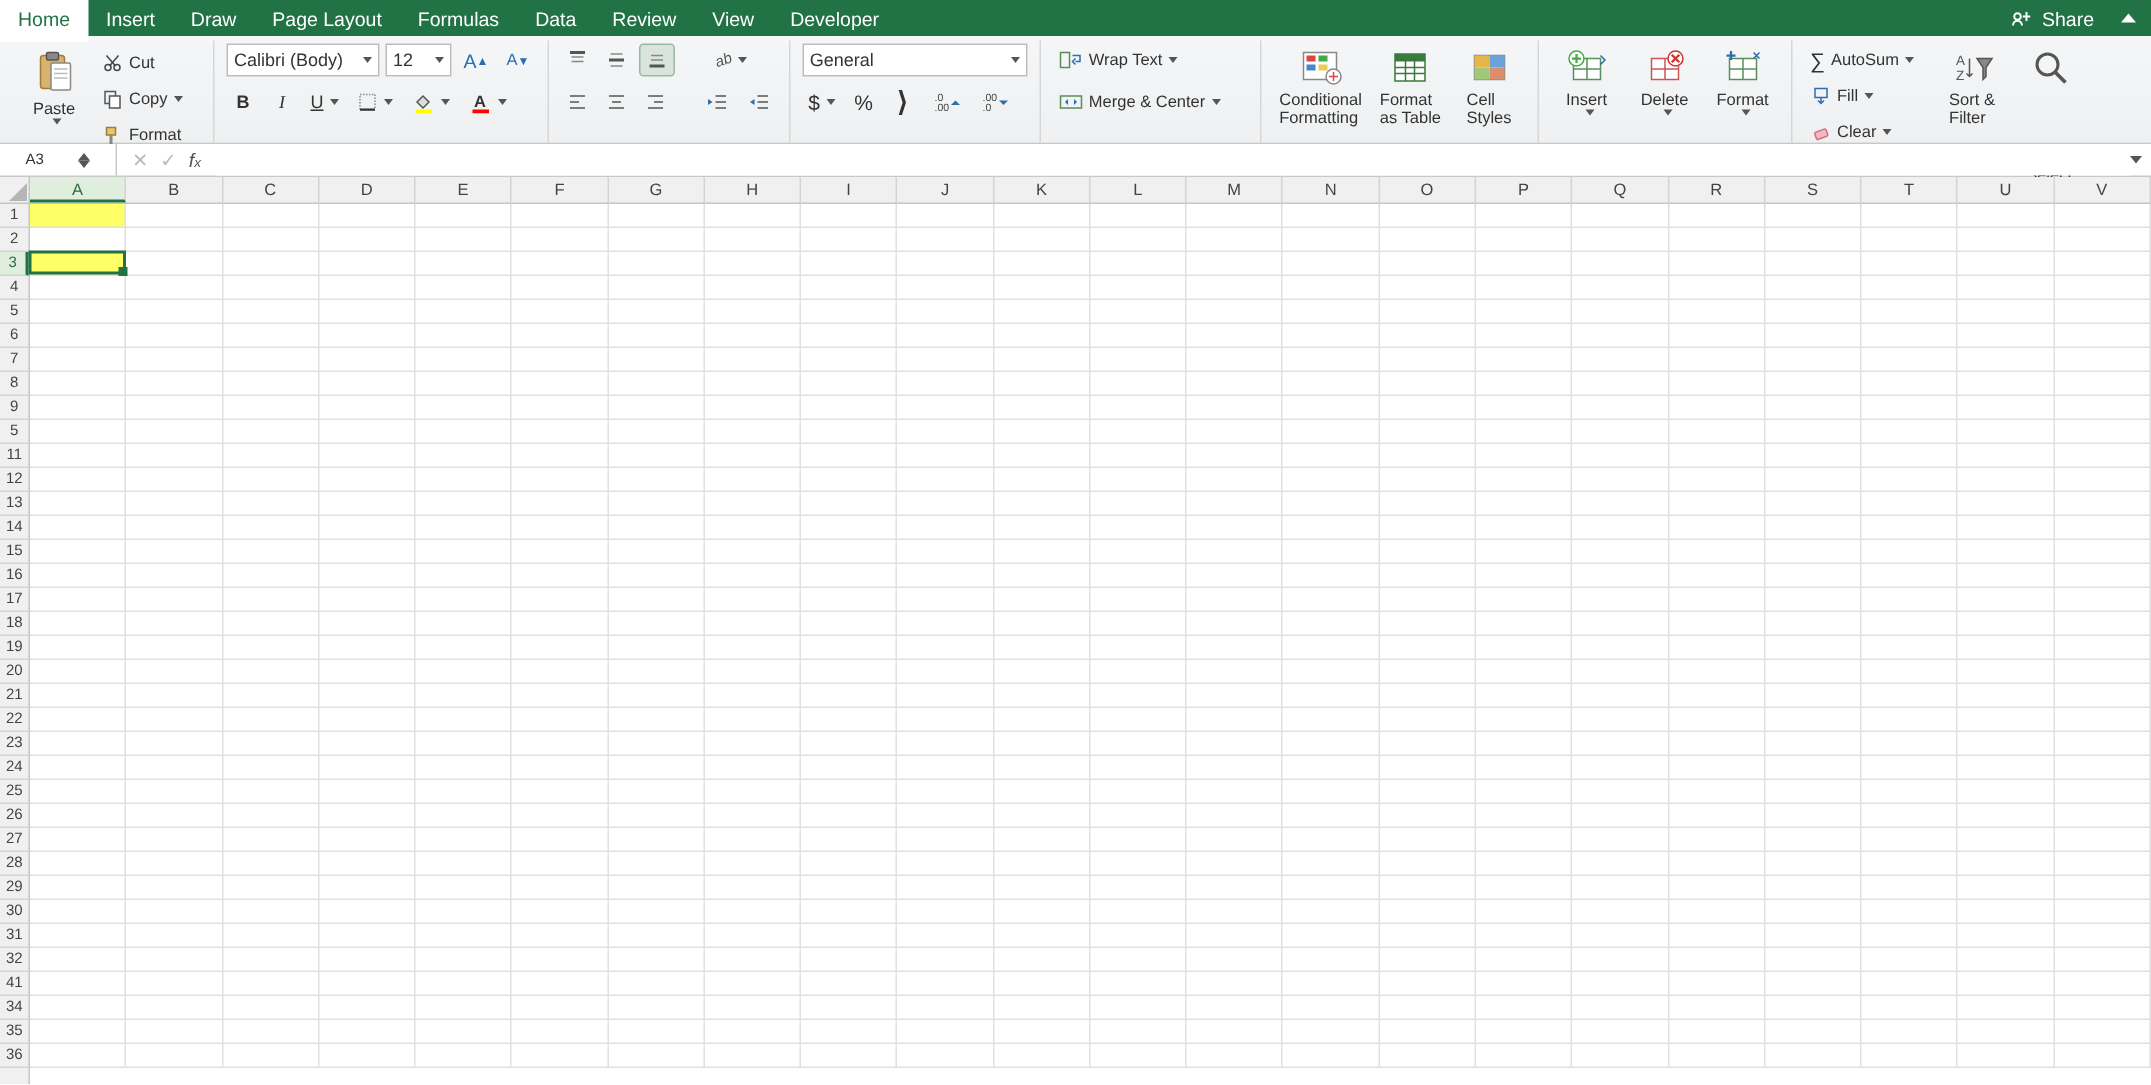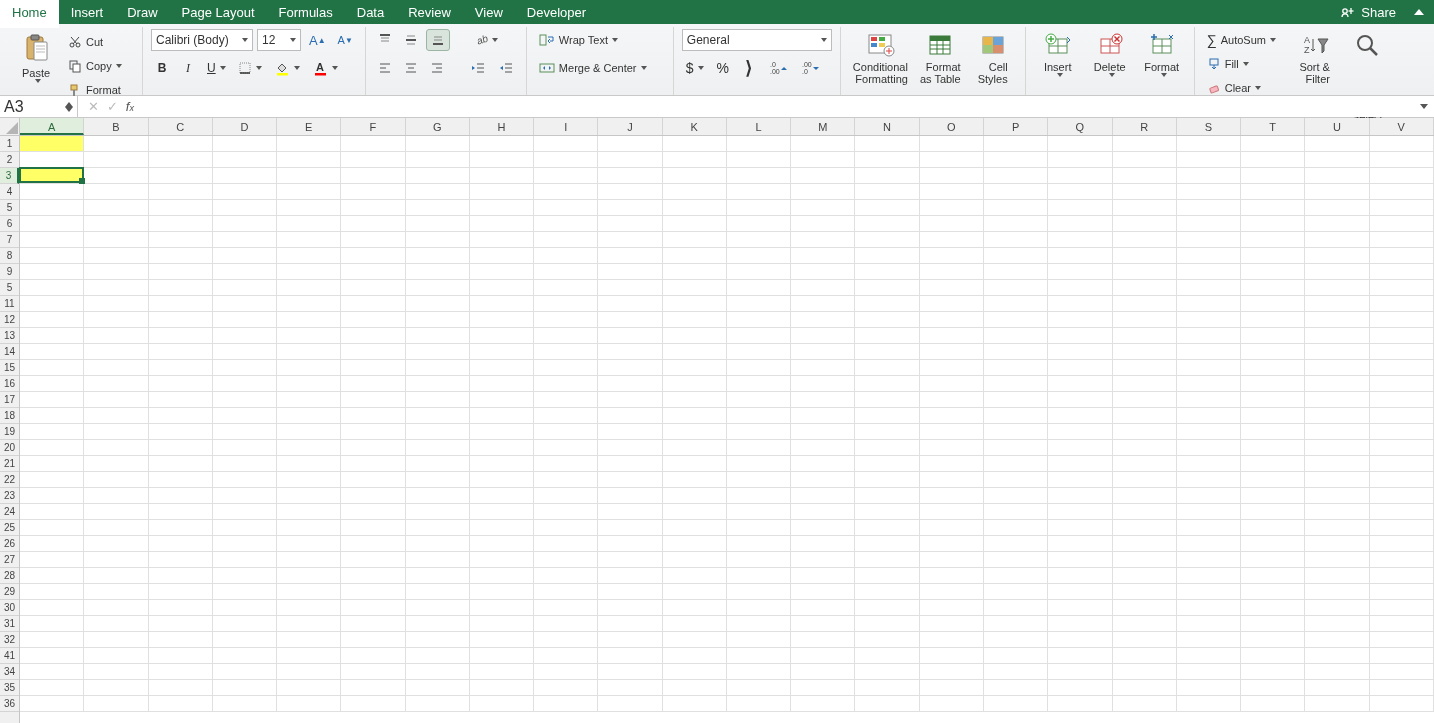--- a/index.html
+++ b/index.html
@@ -93,31 +93,31 @@
   .combo {
     background:#fff;border:1px solid #bcbcbc;height:22px;
     display:flex;align-items:center;padding:0 4px;font-size:12px;
     cursor:pointer;gap:4px;
   }
   .combo .dd { margin-left:auto; }
   .big-btn {
     display:flex;flex-direction:column;align-items:center;justify-content:flex-start;
     padding:2px 4px;cursor:pointer;min-width:48px;
   }
-  .big-btn .lbl { font-size:11px;margin-top:2px;text-align:right;line-height:12px;}
+  .big-btn .lbl { font-size:11px;margin-top:2px;text-align:left;line-height:12px;}
   .ico { display:inline-flex;align-items:center;justify-content:center; }
   
   .formula-bar {
     height:22px;background:#fff;border-bottom:1px solid #c9c9c9;
     display:flex;align-items:center;
   }
   .name-box {
     width:78px;border-right:1px solid #c9c9c9;height:100%;
-    display:flex;align-items:center;justify-content:space-between;padding:0 4px;
-    font-size:16px;
+    display:flex;align-items:center;justify-content:space-between;padding:0 17px;
+    font-size:10px;
   }
   .nb-spin { display:flex;flex-direction:column;gap:0;margin-left:4px;}
   .tri-up,.tri-dn{width:0;height:0;border-left:4px solid transparent;border-right:4px solid transparent;cursor:pointer;}
   .tri-up{border-bottom:5px solid #555;}
   .tri-dn{border-top:5px solid #555;}
   .fx-btns{display:flex;align-items:center;gap:8px;padding:0 10px;color:#aaa;}
   .fx-input{flex:1;height:100%;border:none;outline:none;padding:0 6px;font-size:12px;}
   .fx-expand{width:0;height:0;border-left:4px solid transparent;border-right:4px solid transparent;border-top:5px solid #555;margin-right:6px;cursor:pointer;}
   
   .grid-wrap{position:relative;overflow:hidden;height:calc(723px - 24px - 72px - 22px);}
@@ -365,20 +365,59 @@
               <line x1="7" y1="7" x2="14" y2="7" stroke="#555"></line>
               <line x1="7" y1="11" x2="14" y2="11" stroke="#555"></line>
             </svg>
           </span>
         </div>
     </div>
   </div>
 
   <div class="group">
     <div class="row">
+      <div class="combo" style="width:150px;">
+        <span>General</span>
+          <span class="dd"></span>
+      </div>
+    </div>
+    <div class="row" style="margin-top:6px;">
+      <div class="btn">
+          <span class="ico" style="font-size:14px;">$</span>
+          <span class="dd"></span>
+        </div>
+      <div class="btn">
+          <span class="ico" style="font-size:14px;">%</span>
+        </div>
+      <div class="btn">
+          <span class="ico" style="font-size:18px;font-weight:bold;">⟩</span>
+        </div>
+      <div class="btn">
+          <span class="ico">
+            <svg width="20" height="14">
+              <text x="2" y="6" font-size="7" fill="#444">.0</text>
+              <text x="2" y="13" font-size="7" fill="#444">.00</text>
+              <path d="M16 6 l-3 3 h6 z" fill="#2a6db0"></path>
+            </svg>
+          </span>
+        </div>
+      <div class="btn">
+          <span class="ico">
+            <svg width="20" height="14">
+              <text x="2" y="6" font-size="7" fill="#444">.00</text>
+              <text x="2" y="13" font-size="7" fill="#444">.0</text>
+              <path d="M16 9 l-3 -3 h6 z" fill="#2a6db0"></path>
+            </svg>
+          </span>
+        </div>
+    </div>
+  </div>
+
+  <div class="group">
+    <div class="row">
       <div class="btn" style="justify-content:flex-start;width:110px;">
         <span class="ico">
             <svg width="16" height="14">
               <rect x="1" y="2" width="6" height="10" fill="none" stroke="#5a8f5a"></rect>
               <path d="M9 4 h5 v4 h-3" fill="none" stroke="#2a6db0"></path>
               <path d="M11 6 l-2 2 l2 2" fill="none" stroke="#2a6db0"></path>
             </svg>
           </span>
         <span class="btn-lbl">Wrap Text</span>
         <span class="dd"></span>
@@ -389,59 +428,20 @@
         <span class="ico">
             <svg width="16" height="14">
               <rect x="1" y="3" width="14" height="8" fill="none" stroke="#5a8f5a"></rect>
               <path d="M4 7 l2 -2 v4 z" fill="#2a6db0"></path>
               <path d="M12 7 l-2 -2 v4 z" fill="#2a6db0"></path>
             </svg>
           </span>
         <span class="btn-lbl">Merge &amp; Center</span>
         <span class="dd"></span>
       </div>
-    </div>
-  </div>
-
-  <div class="group">
-    <div class="row">
-      <div class="combo" style="width:150px;">
-        <span>General</span>
-          <span class="dd"></span>
-      </div>
-    </div>
-    <div class="row" style="margin-top:6px;">
-      <div class="btn">
-          <span class="ico" style="font-size:14px;">$</span>
-          <span class="dd"></span>
-        </div>
-      <div class="btn">
-          <span class="ico" style="font-size:14px;">%</span>
-        </div>
-      <div class="btn">
-          <span class="ico" style="font-size:18px;font-weight:bold;">⟩</span>
-        </div>
-      <div class="btn">
-          <span class="ico">
-            <svg width="20" height="14">
-              <text x="2" y="6" font-size="7" fill="#444">.0</text>
-              <text x="2" y="13" font-size="7" fill="#444">.00</text>
-              <path d="M16 6 l-3 3 h6 z" fill="#2a6db0"></path>
-            </svg>
-          </span>
-        </div>
-      <div class="btn">
-          <span class="ico">
-            <svg width="20" height="14">
-              <text x="2" y="6" font-size="7" fill="#444">.00</text>
-              <text x="2" y="13" font-size="7" fill="#444">.0</text>
-              <path d="M16 9 l-3 -3 h6 z" fill="#2a6db0"></path>
-            </svg>
-          </span>
-        </div>
     </div>
   </div>
 
   <div class="group">
     <div class="row">
       <div class="big-btn">
         <span class="ico">
             <svg width="30" height="28">
               <rect x="4" y="4" width="22" height="18" fill="#fff" stroke="#888"></rect>
               <rect x="6" y="6" width="6" height="4" fill="#d44"></rect>

